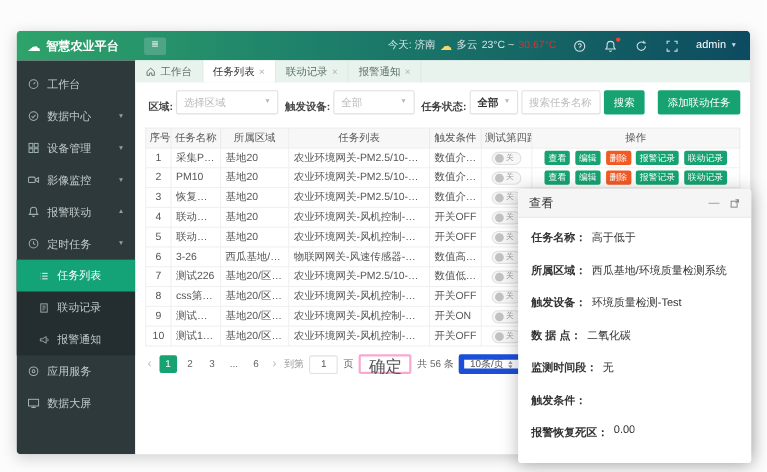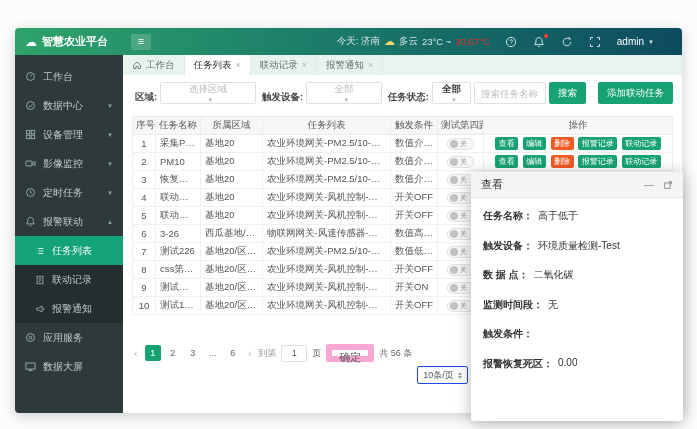--- a/index.html
+++ b/index.html
@@ -12,21 +12,21 @@
   
   .topbar { height:27px; display:flex; align-items:center;
             background:linear-gradient(90deg,#2ea36a 0%,#1d7f6a 42%,#0d4b60 100%); }
   .logo { width:108px; display:flex; align-items:center; gap:5px; padding-left:10px;
           color:#fff; font-size:11px; font-weight:bold; white-space:nowrap; }
   .logo .cloud { font-size:12px; font-weight:normal; }
   .hamburger { margin-left:8px; width:20px; height:16px; border-radius:2px;
                background:rgba(255,255,255,.18); color:#fff; font-size:11px; line-height:15px;
                text-align:center; cursor:pointer; }
   .topbar-right { margin-left:auto; display:flex; align-items:center; gap:15px;
-                  padding-right:28px; color:#d7e6e8; font-size:9.5px; white-space:nowrap; }
+                  padding-right:12px; color:#d7e6e8; font-size:9.5px; white-space:nowrap; }
   .weather { display:flex; align-items:center; gap:4px; }
   .weather .wcloud { color:#f5d76e; font-size:11px; }
   .temp-high { color:#e82c2c; }
   .tb-icon { width:13px; height:13px; display:inline-flex; align-items:center; justify-content:center;
              color:#cfe0e3; cursor:pointer; position:relative; }
   .tb-icon svg { width:12px; height:12px; stroke:currentColor; fill:none; stroke-width:1; }
   .bell-dot { position:absolute; top:-1px; right:-2px; width:4px; height:4px; border-radius:50%;
               background:#ff3b30; }
   .admin { display:flex; align-items:center; gap:4px; color:#fff; font-size:10px; cursor:pointer; }
   .admin .caret { font-size:6px; color:#cfe0e3; }
@@ -57,21 +57,21 @@
   .tab .x { color:#a9b6ae; font-size:9px; }
   .tab.active { background:#fff; color:#333; }
 
   .content { flex:1; padding:7px 9px; position:relative; }
 
   
   .filters { display:flex; align-items:flex-end; gap:3px; font-size:9.5px; color:#333;
              margin-bottom:12px; white-space:nowrap; }
   .flabel { font-weight:bold; color:#444; margin-left:3px; }
   .select { height:22px; border:1px solid #e0e0e0; border-radius:2px; background:#fff;
-            display:flex; align-items:center; justify-content:space-between; padding:0 6px; cursor:pointer;flex-direction:column; }
+            display:flex; align-items:center; justify-content:space-between; padding:0 6px; cursor:pointer; }
   .select .sel-value { color:#b9b9b9; }
   .select .caret { font-size:6px; color:#b5b5b5; margin-left:5px; }
   .sel-region { width:112px; }
   .sel-device { width:88px; }
   .sel-status { width:44px; }
   .sel-status .sel-value { color:#333; font-weight:bold; }
   .search-input { width:72px; height:22px; border:1px solid #e0e0e0; border-radius:2px;
                   padding:0 6px; font-size:9.5px; color:#333; outline:none;
                   font-family:"Liberation Sans","DejaVu Sans",sans-serif; }
   .search-input::placeholder { color:#bdbdbd; }
@@ -100,25 +100,25 @@
   
   .pg { display:flex; align-items:center; gap:5px; margin-top:7px; font-size:9px; color:#666; }
   .pg-arrow { color:#b9b9b9; cursor:pointer; padding:0 2px; font-size:11px; line-height:1; }
   .pg-pages { display:inline-flex; gap:4px; }
   .pg-num { min-width:16px; height:16px; display:inline-flex; align-items:center; justify-content:center;
             border-radius:2px; padding:0 3px; cursor:pointer; }
   .pg-num.active { background:#16a271; color:#fff; }
   .pg-jump { color:#9a9a9a; }
   .pg-input { width:26px; height:17px; border:1px solid #e0e0e0; border-radius:2px; text-align:center;
               font-size:9px; color:#555; outline:none; font-family:"Liberation Sans","DejaVu Sans",sans-serif; }
-  .pg-btn { height:18px; border:6px solid #f9a8d4; background:#fff; border-radius:2px;
-            font-size:11px; color:#555; padding:0 7px; cursor:pointer;
+  .pg-btn { height:18px; border:2px solid #f9a8d4; background:#fff; border-radius:2px;
+            font-size:15px; color:#555; padding:0 7px; cursor:pointer;
             font-family:"Liberation Sans","DejaVu Sans",sans-serif; }
-  .pg-size { height:18px; border:1px solid #1d4ed8; border-radius:2px; display:inline-flex;
-             align-items:center; gap:4px; padding:0 5px; cursor:pointer; color:#555;margin-top:44px; }
+  .pg-size { height:18px; border:5px solid #1d4ed8; border-radius:2px; display:inline-flex;
+             align-items:center; gap:4px; padding:0 5px; cursor:pointer; color:#555; }
   .spin { display:inline-flex; flex-direction:column; gap:1px; }
   .spin i { width:0; height:0; border-left:2.5px solid transparent; border-right:2.5px solid transparent; }
   .spin .up { border-bottom:3px solid #9a9a9a; }
   .spin .dn { border-top:3px solid #9a9a9a; }
 
   
   .modal { position:absolute; left:471px; top:172px; width:212px; height:249px; background:#fff;
            border-radius:3px; box-shadow:0 2px 16px rgba(0,0,0,.28); z-index:20; overflow:hidden; }
   .modal-header { height:26px; background:#f5f5f5; border-bottom:1px solid #e9e9e9;
                   display:flex; align-items:center; padding:0 10px; font-size:11px; color:#333; }
@@ -216,33 +216,33 @@
       <div class="side-item">
         <svg viewBox="0 0 12 12">
             <rect x="1" y="3.3" width="6.6" height="5.4" rx="1"></rect>
             <path d="M7.6 5.6L11 3.8v4.4L7.6 6.4"></path>
           </svg>
         <span>影像监控</span>
         <span class="arrow">▼</span>
       </div>
       <div class="side-item">
         <svg viewBox="0 0 12 12">
+            <path d="M6 1.6c-2.1 0-3.1 1.5-3.1 3.4v2L1.8 8.6h8.4L9.1 7V5c0-1.9-1-3.4-3.1-3.4z"></path>
+            <path d="M4.9 10a1.2 1.2 0 0 0 2.2 0"></path>
+          </svg>
+        <span>报警联动</span>
+        <span class="arrow">▲</span>
+      </div>
+      <div class="side-item">
+        <svg viewBox="0 0 12 12">
             <circle cx="6" cy="6" r="4.3"></circle>
             <path d="M6 3.6V6l1.7 1"></path>
           </svg>
         <span>定时任务</span>
         <span class="arrow">▼</span>
-      </div>
-      <div class="side-item">
-        <svg viewBox="0 0 12 12">
-            <path d="M6 1.6c-2.1 0-3.1 1.5-3.1 3.4v2L1.8 8.6h8.4L9.1 7V5c0-1.9-1-3.4-3.1-3.4z"></path>
-            <path d="M4.9 10a1.2 1.2 0 0 0 2.2 0"></path>
-          </svg>
-        <span>报警联动</span>
-        <span class="arrow">▲</span>
       </div>
 
       <div class="submenu">
         <div class="sub-item active">
           <svg viewBox="0 0 12 12">
               <path d="M4 3h6M4 6h6M4 9h6"></path>
               <path d="M1.8 3h.4M1.8 6h.4M1.8 9h.4"></path>
             </svg>
           <span>任务列表</span>
         </div>
@@ -604,20 +604,24 @@
       </span>
     </span>
   </div>
   <div class="modal-body">
 
       <div class="field">
         <span class="f-label">任务名称：</span>
         <span class="f-value">高于低于</span>
       </div>
 
+      <div class="field">
+        <span class="f-label">所属区域：</span>
+        <span class="f-value">西瓜基地/环境质量检测系统</span>
+      </div>
 
       <div class="field">
         <span class="f-label">触发设备：</span>
         <span class="f-value">环境质量检测-Test</span>
       </div>
 
 
       <div class="field">
         <span class="f-label">数 据 点：</span>
         <span class="f-value">二氧化碳</span>

